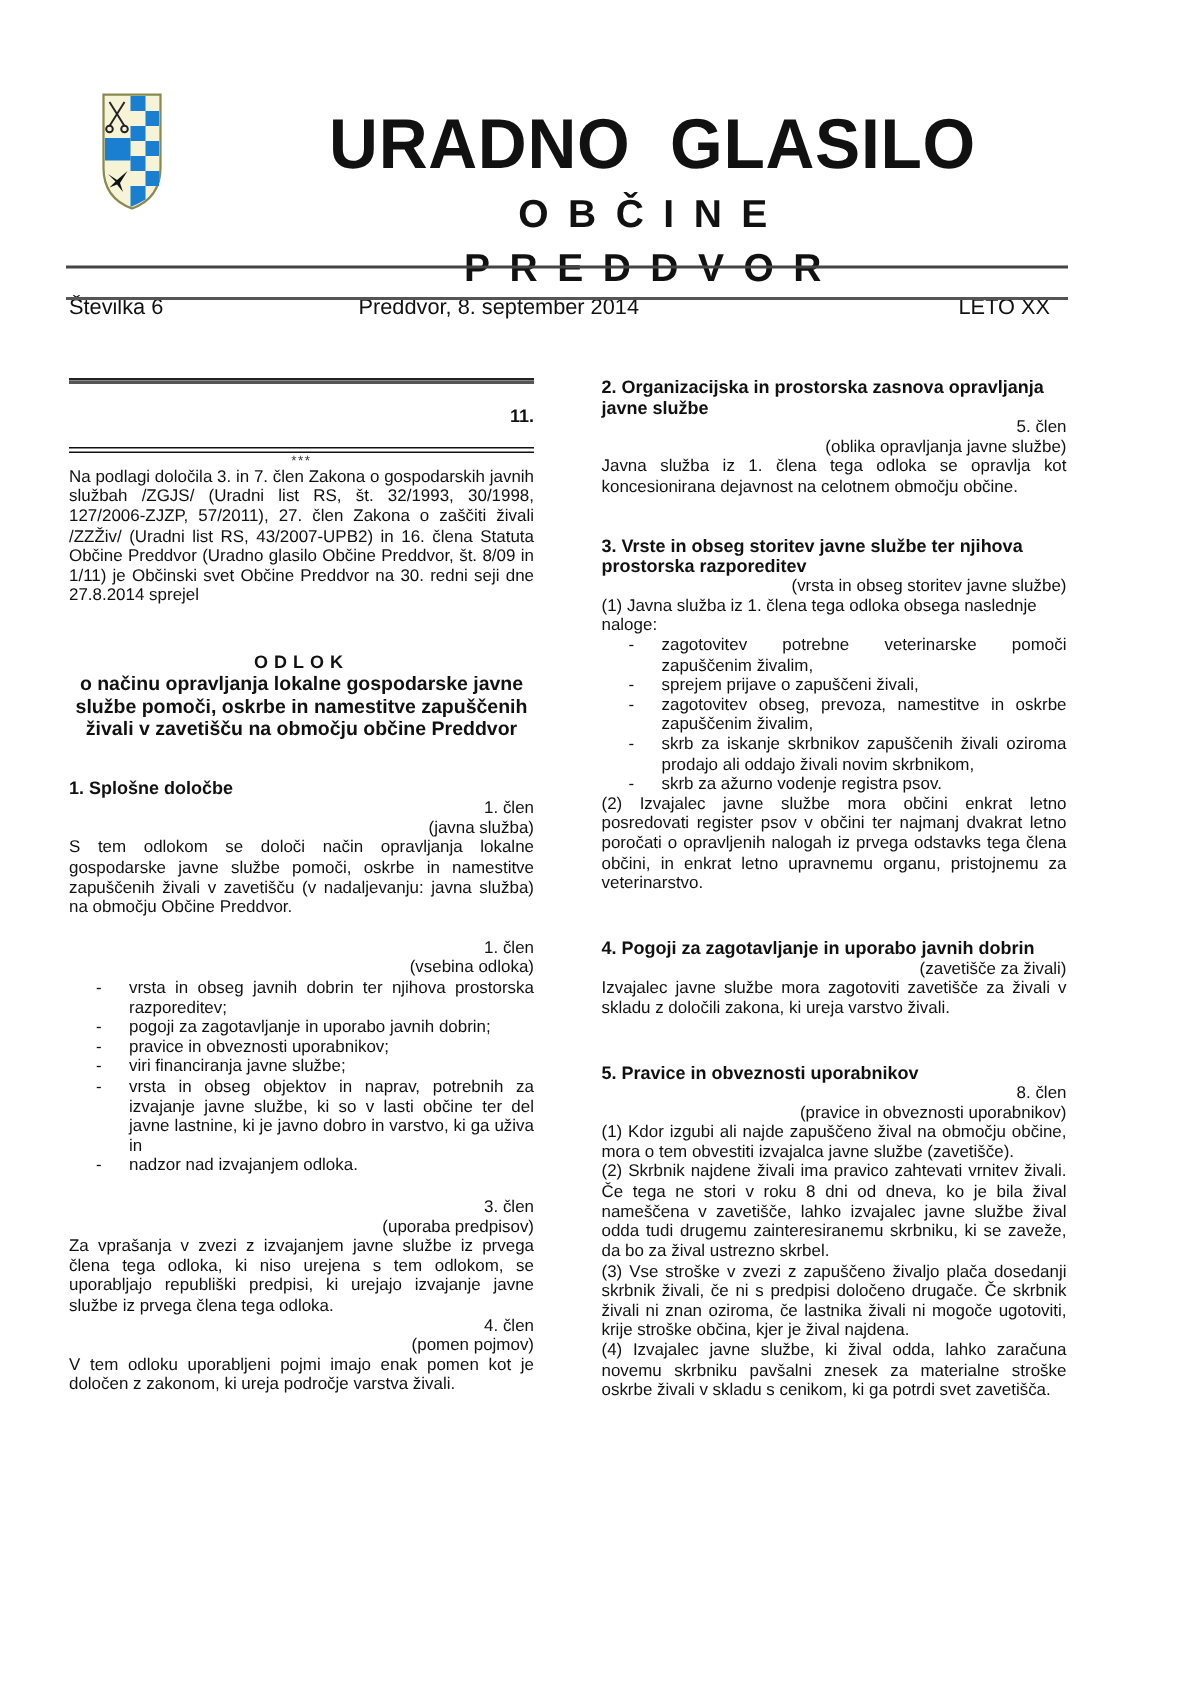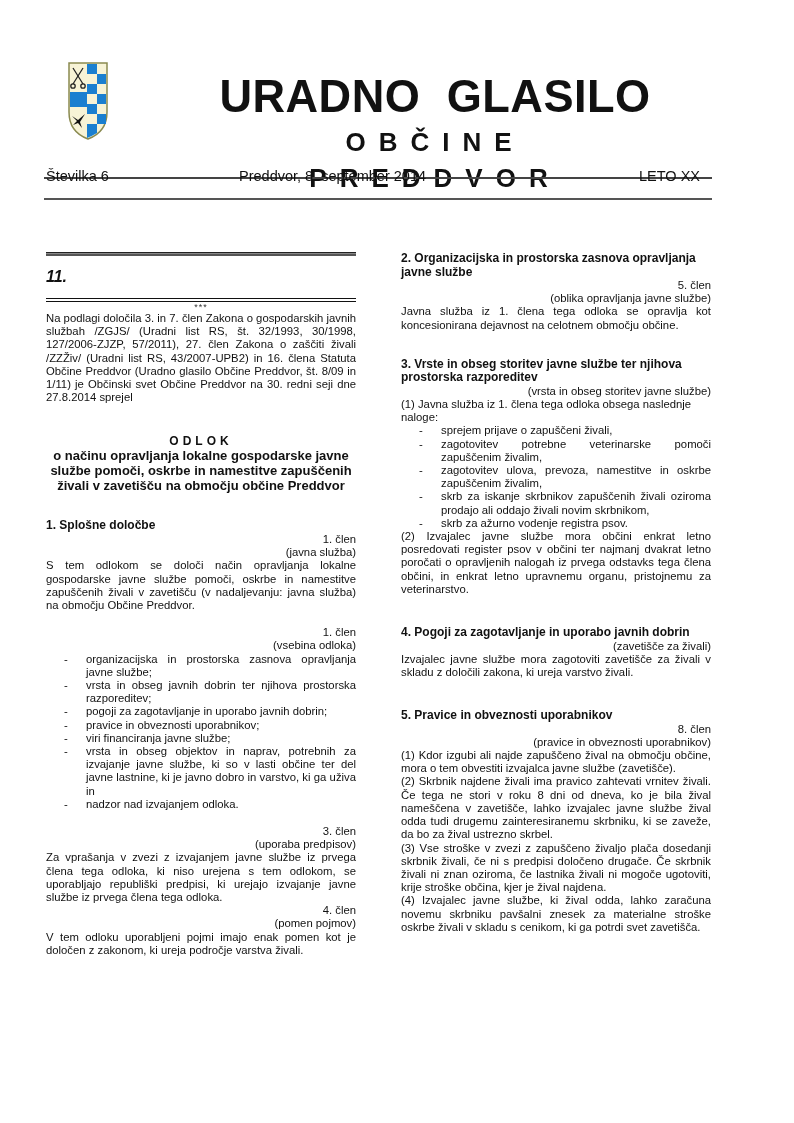--- a/index.html
+++ b/index.html
@@ -9,34 +9,34 @@
 
   
   .crest { left: 68px; top: 62px; width: 40px; height: 78px; }
   .title-main { left: 200px; top: 70px; width: 470px; text-align: center;
     font-family: "Liberation Sans", sans-serif; font-weight: bold; font-size: 47px;
     letter-spacing: 0.5px; word-spacing: 14px; line-height: 52px; transform: scaleX(0.96); }
   .title-sub { left: 200px; top: 124px; width: 470px; text-align: center;
     font-weight: bold; font-size: 26px; letter-spacing: 13px; word-spacing: 20px; line-height: 36px; }
 
   .rule-top { left: 44px; top: 177px; width: 668px; height: 2px; background: #444; }
-  .issue-row { left: 44px; top: 167px; width: 668px; height: 16px; font-size: 14.5px; line-height: 18px; }
+  .issue-row { left: 44px; top: 196px; width: 668px; height: 16px; font-size: 14.5px; line-height: 18px; }
   .issue-row .left { position: absolute; left: 2px; }
   .issue-row .center { position: absolute; left: 195px; }
   .issue-row .right { position: absolute; right: 12px; }
   .rule-bottom { left: 44px; top: 198px; width: 668px; height: 2px; background: #555; }
 
   
   .col { font-size: 11.3px; line-height: 13.2px; }
   .col-left { left: 46px; top: 252px; width: 310px; }
   .col-right { left: 401px; top: 252px; width: 310px; }
 
   .dbl-rule-thick { height: 4px; background: linear-gradient(#222 0 1px, #888 1px 2px, #555 2px 4px); }
   .dbl-rule { height: 4px; border-top: 1.5px solid #111; border-bottom: 1px solid #111; box-sizing: border-box; }
-  .num-title { text-align: left; font-weight: bold; font-size: 16px; line-height: 14px; font-style: italic; }
+  .num-title { text-align: right; font-weight: bold; font-size: 12px; line-height: 14px; }
   .stars { text-align: center; font-size: 9px; line-height: 10px; letter-spacing: 1px; color: #333; }
 
   .justify { text-align: justify; text-align-last: left; }
   .center { text-align: right; }
   .sec-h { font-weight: bold; font-size: 12px; line-height: 13.5px; }
   .odlok-title { text-align: center; font-weight: bold; font-size: 12px; letter-spacing: 4px; line-height: 14px; }
   .odlok-sub { text-align: center; font-weight: bold; font-size: 13px; line-height: 15px; }
 
   ul.dash { list-style: none; margin: 0; padding: 0; }
   ul.dash li { position: relative; padding-left: 40px; padding-right: 0; }
@@ -101,21 +101,20 @@
   <div class="gap26"></div>
   <div class="sec-h">1. Splošne določbe</div>
   <div class="center">1. člen</div>
   <div class="center">(javna služba)</div>
   <p class="justify">S tem odlokom se določi način opravljanja lokalne gospodarske javne službe pomoči, oskrbe in namestitve zapuščenih živali v zavetišču (v nadaljevanju: javna služba) na območju Občine Preddvor.</p>
 
   <div class="gap14"></div>
   <div class="center">1. člen</div>
   <div class="center">(vsebina odloka)</div>
   <ul class="dash justify">
-    <li>organizacijska in prostorska zasnova opravljanja javne službe;</li>
     <li>vrsta in obseg javnih dobrin ter njihova prostorska razporeditev;</li>
     <li>pogoji za zagotavljanje in uporabo javnih dobrin;</li>
     <li>pravice in obveznosti uporabnikov;</li>
     <li>viri financiranja javne službe;</li>
     <li>vrsta in obseg objektov in naprav, potrebnih za izvajanje javne službe, ki so v lasti občine ter del javne lastnine, ki je javno dobro in varstvo, ki ga uživa in</li>
     <li>nadzor nad izvajanjem odloka.</li>
   </ul>
 
   <div class="gap14"></div>
   <div class="center">3. člen</div>
@@ -130,23 +129,23 @@
   <div class="sec-h">2. Organizacijska in prostorska zasnova opravljanja javne službe</div>
   <div class="center">5. člen</div>
   <div class="center">(oblika opravljanja javne službe)</div>
   <p class="justify">Javna služba iz 1. člena tega odloka se opravlja kot koncesionirana dejavnost na celotnem območju občine.</p>
 
   <div class="gap26"></div>
   <div class="sec-h">3. Vrste in obseg storitev javne službe ter njihova prostorska razporeditev</div>
   <div class="center">(vrsta in obseg storitev javne službe)</div>
   <p>(1) Javna služba iz 1. člena tega odloka obsega naslednje naloge:</p>
   <ul class="dash justify">
+    <li>zagotovitev potrebne veterinarske pomoči zapuščenim živalim,</li>
     <li>sprejem prijave o zapuščeni živali,</li>
-    <li>zagotovitev potrebne veterinarske pomoči zapuščenim živalim,</li>
-    <li>zagotovitev ulova, prevoza, namestitve in oskrbe zapuščenim živalim,</li>
+    <li>zagotovitev obseg, prevoza, namestitve in oskrbe zapuščenim živalim,</li>
     <li>skrb za iskanje skrbnikov zapuščenih živali oziroma prodajo ali oddajo živali novim skrbnikom,</li>
     <li>skrb za ažurno vodenje registra psov.</li>
   </ul>
   <p class="justify">(2) Izvajalec javne službe mora občini enkrat letno posredovati register psov v občini ter najmanj dvakrat letno poročati o opravljenih nalogah iz prvega odstavks tega člena občini, in enkrat letno upravnemu organu, pristojnemu za veterinarstvo.</p>
 
   <div class="gap30"></div>
   <div class="sec-h">4. Pogoji za zagotavljanje in uporabo javnih dobrin</div>
   <div class="center">(zavetišče za živali)</div>
   <p class="justify">Izvajalec javne službe mora zagotoviti zavetišče za živali v skladu z določili zakona, ki ureja varstvo živali.</p>
 

